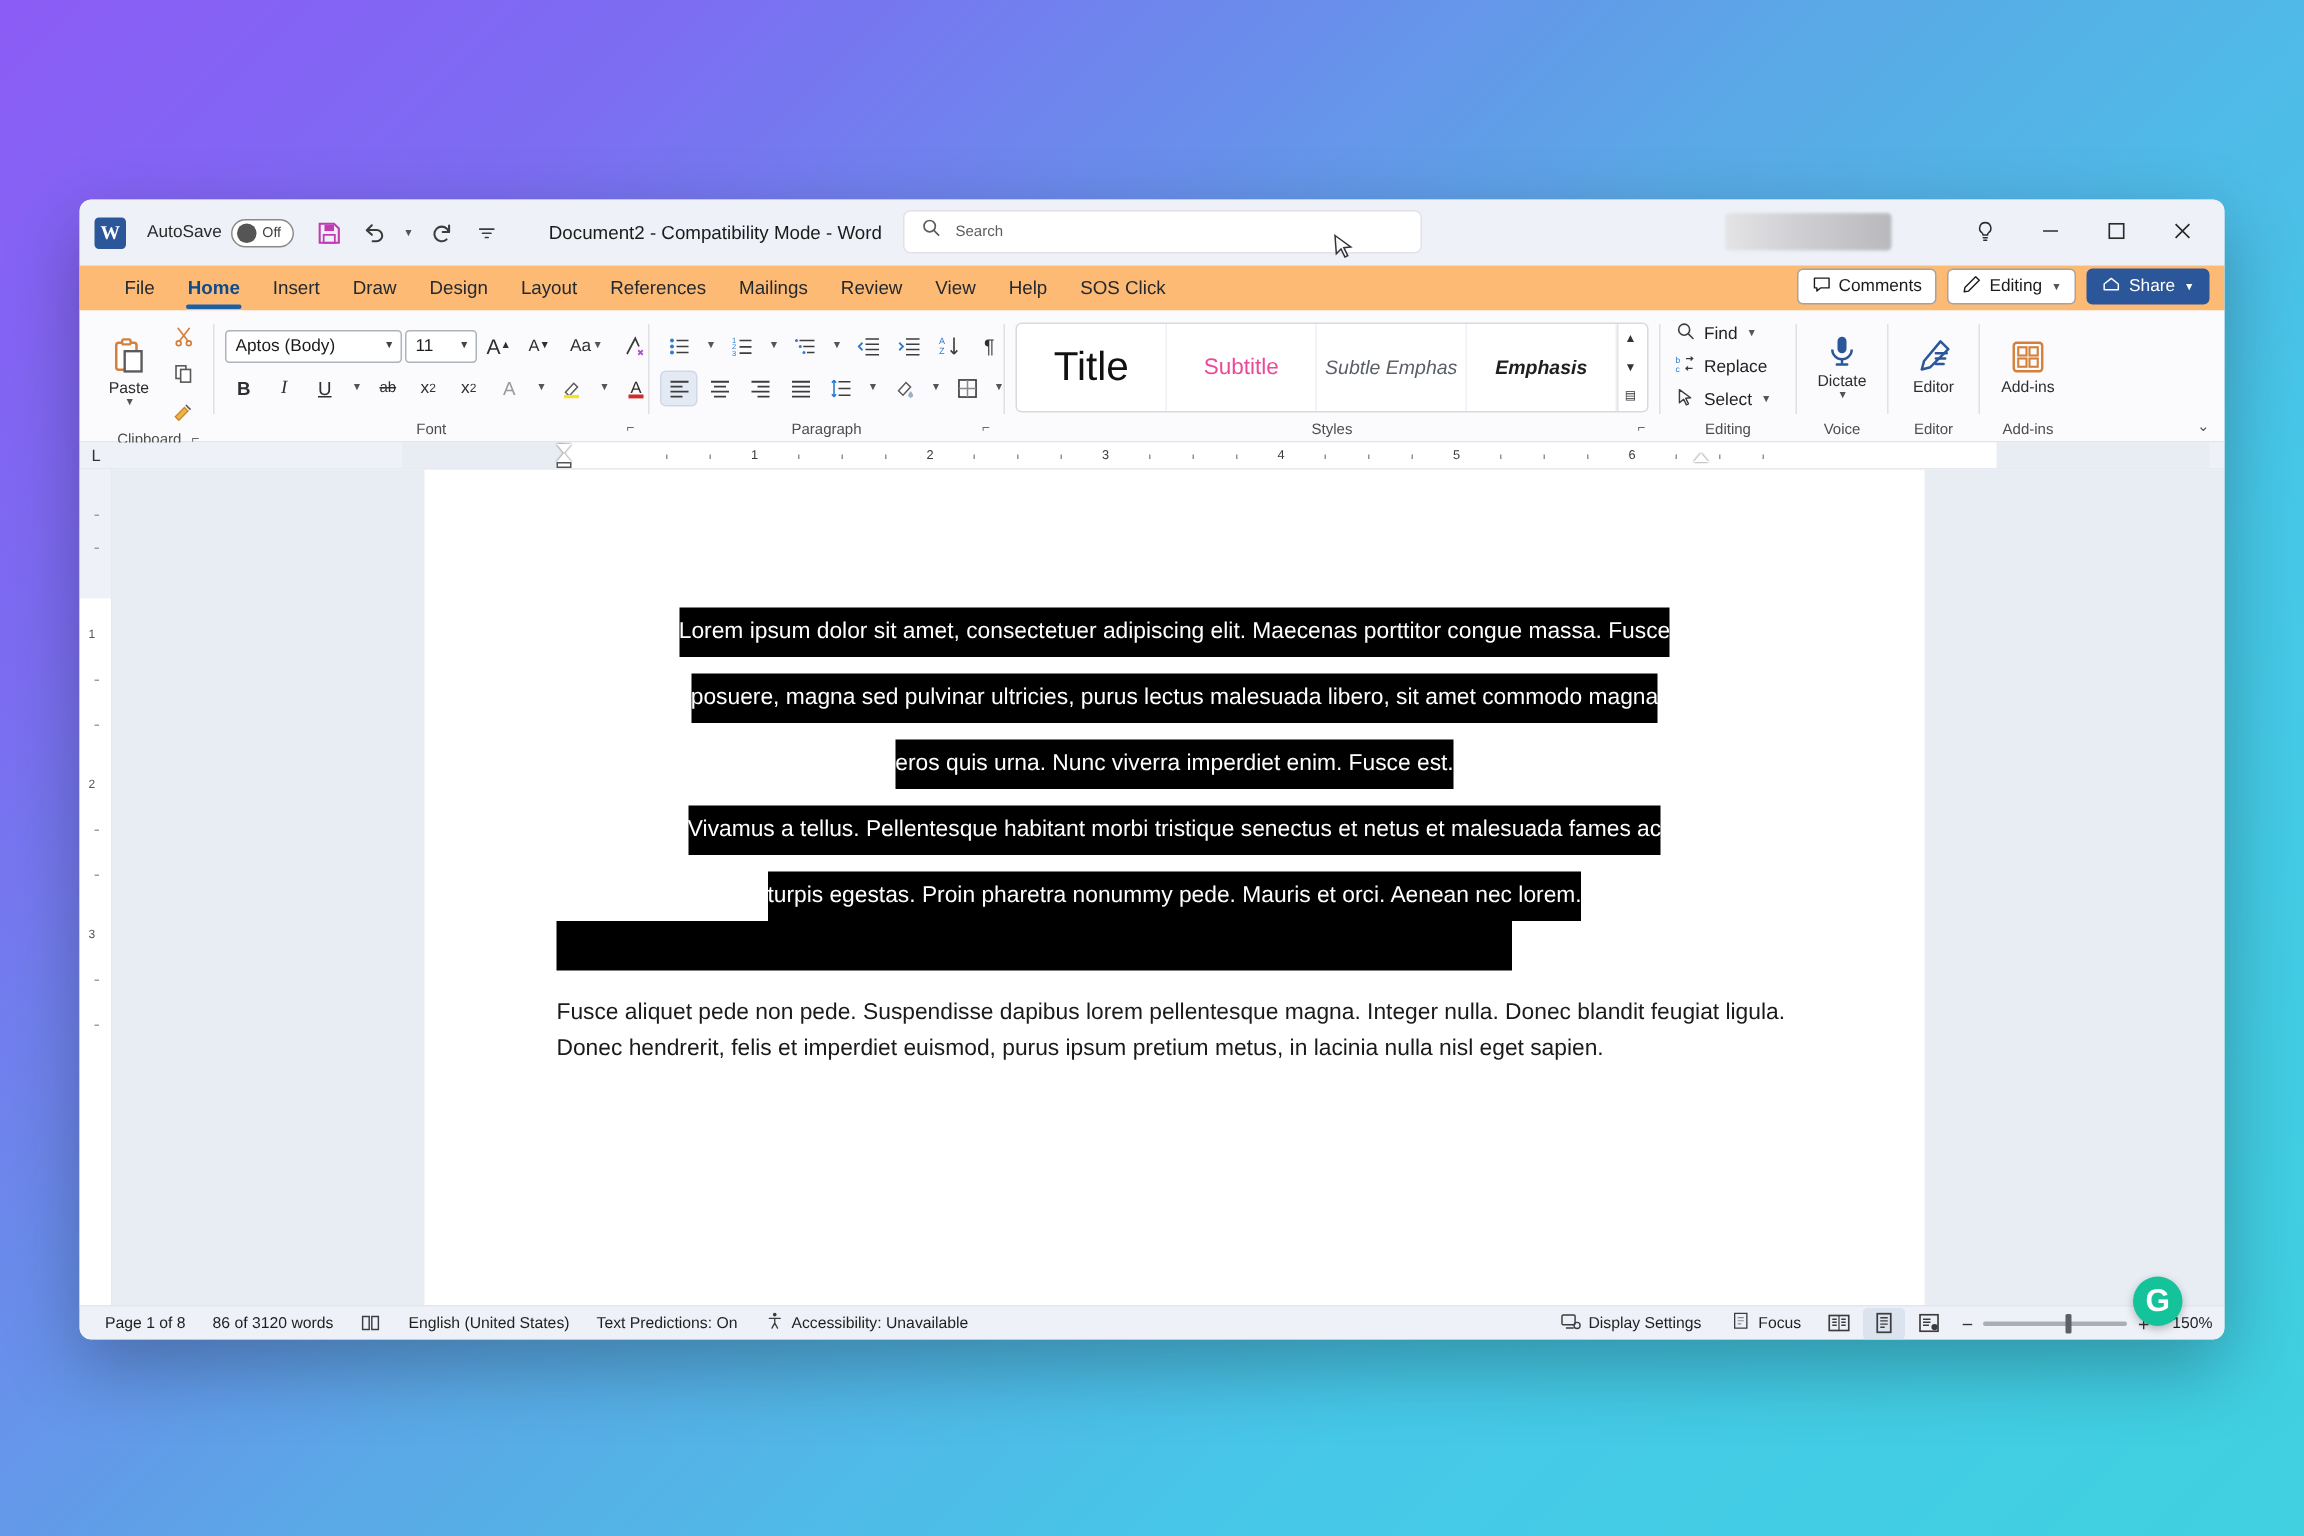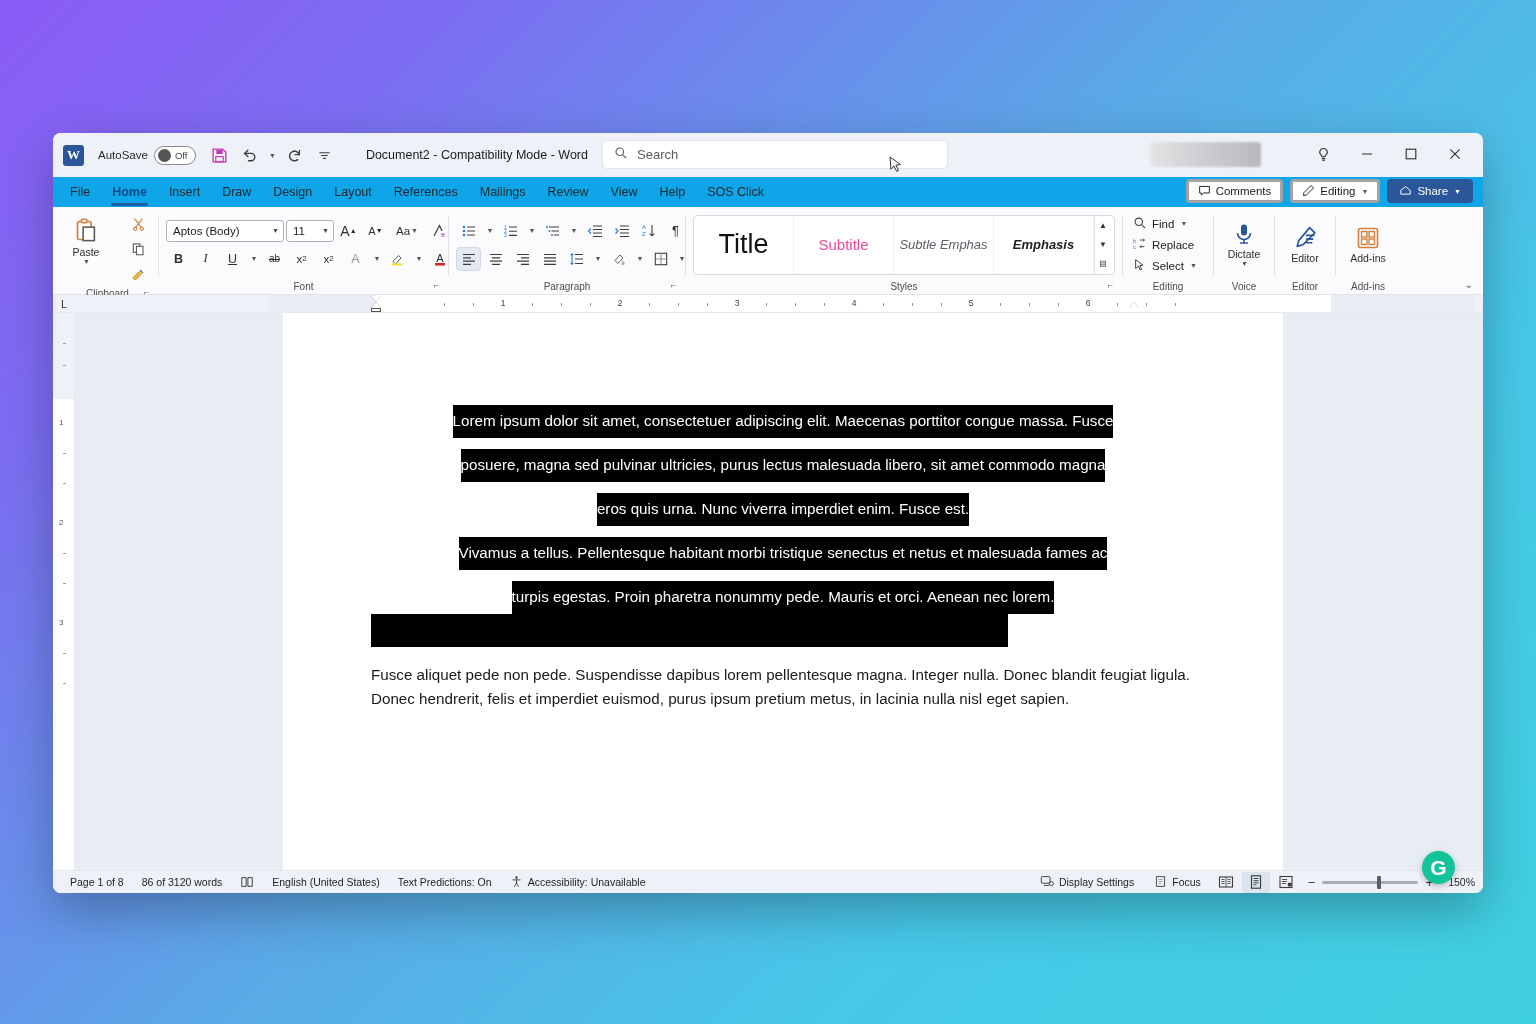--- a/index.html
+++ b/index.html
@@ -64,60 +64,60 @@
     white-space: nowrap;
   }
   .searchbox {
     position: absolute; left: 549px; top: 7px;
     width: 346px; height: 29px;
     background: #fff; border-radius: 5px;
     display: flex; align-items: center; gap: 9px;
     padding: 0 11px;
     border: 1px solid #e2e2e6;
   }
-  .searchbox .ph { font-size: 13px; color: #5d5d5d; }
+  .searchbox .ph { font-size: 10px; color: #5d5d5d; }
   .cursor-arrow { position: absolute; left: 836px; top: 23px; }
   .user-blur {
     position: absolute; right: 222px; top: 9px;
     width: 111px; height: 25px; border-radius: 3px;
     background: linear-gradient(90deg,#e4e4e6 0%, #cfcfd3 45%, #b9b9bd 100%);
     filter: blur(1.2px);
   }
   .tb-right { position: absolute; right: 6px; top: 4px; display: flex; align-items: center; }
   .tb-btn {
     width: 44px; height: 34px;
     display: flex; align-items: center; justify-content: center;
     color: #2b2b2b;
   }
 
   
   .tabstrip {
     height: 30px;
-    background: #0ea5e9;
+    background: #fdba74;
     display: flex; align-items: center;
-    padding-left: 7px; gap: 2px;
+    padding-left: 20px; gap: 2px;
     position: relative;
     flex: none;
   }
   .rtab {
     font-size: 12.5px; color: #24292f;
     padding: 4px 10px 5px;
     border-radius: 4px;
     position: relative;
     white-space: nowrap;
   }
   .rtab.active { font-weight: bold; color: #0f4a8a; }
   .rtab.active::after {
     content: ""; position: absolute;
     left: 9px; right: 9px; bottom: -2px; height: 2.5px;
     background: #1b5fa6; border-radius: 2px;
   }
   .tabstrip-right { position: absolute; right: 10px; top: 2px; display: flex; align-items: center; gap: 7px; }
   .pillbtn {
-    height: 24px; border: 3px solid #a3a3a3; border-radius: 4px;
+    height: 24px; border: 1px solid #a3a3a3; border-radius: 4px;
     background: #fff; display: flex; align-items: center; gap: 5px;
     padding: 0 9px; font-size: 11.5px; color: #1b1b1b;
   }
   .pillbtn.share { background: #2b579a; border-color:#2b579a; color: #fff; }
 
   
   .ribbon {
     height: 88px;
     background: #fbfbfd;
     display: flex; align-items: stretch;
@@ -142,21 +142,21 @@
   .icon-btn .lbl { font-size: 10.5px; margin-top: 2px; }
   .sm-btn {
     width: 25px; height: 24px; border-radius: 4px;
     display: flex; align-items: center; justify-content: center;
     color: #2f2f2f;
   }
   .sm-btn.on { background: #e4eaf3; border: 1px solid #cfd8e5; }
   .caret { font-size: 7px; color: #555; margin-left: 1px; }
 
   
-  .clip-col { display: flex; align-items: flex-start; gap: 18px; }
+  .clip-col { display: flex; align-items: center; gap: 2px; }
   .paste-btn { width: 44px; height: 62px; }
   .clip-mini { display: flex; flex-direction: column; gap: 1px; padding-top: 2px; }
 
   
   .font-rows { display: flex; flex-direction: column; gap: 4px; justify-content: center; }
   .frow { display: flex; align-items: center; gap: 2px; }
   .combo {
     height: 22px; border: 1px solid #adb3bb; background: #fff;
     border-radius: 3px; display: flex; align-items: center;
     padding: 0 4px 0 6px; font-size: 11.5px; color: #1b1b1b;

